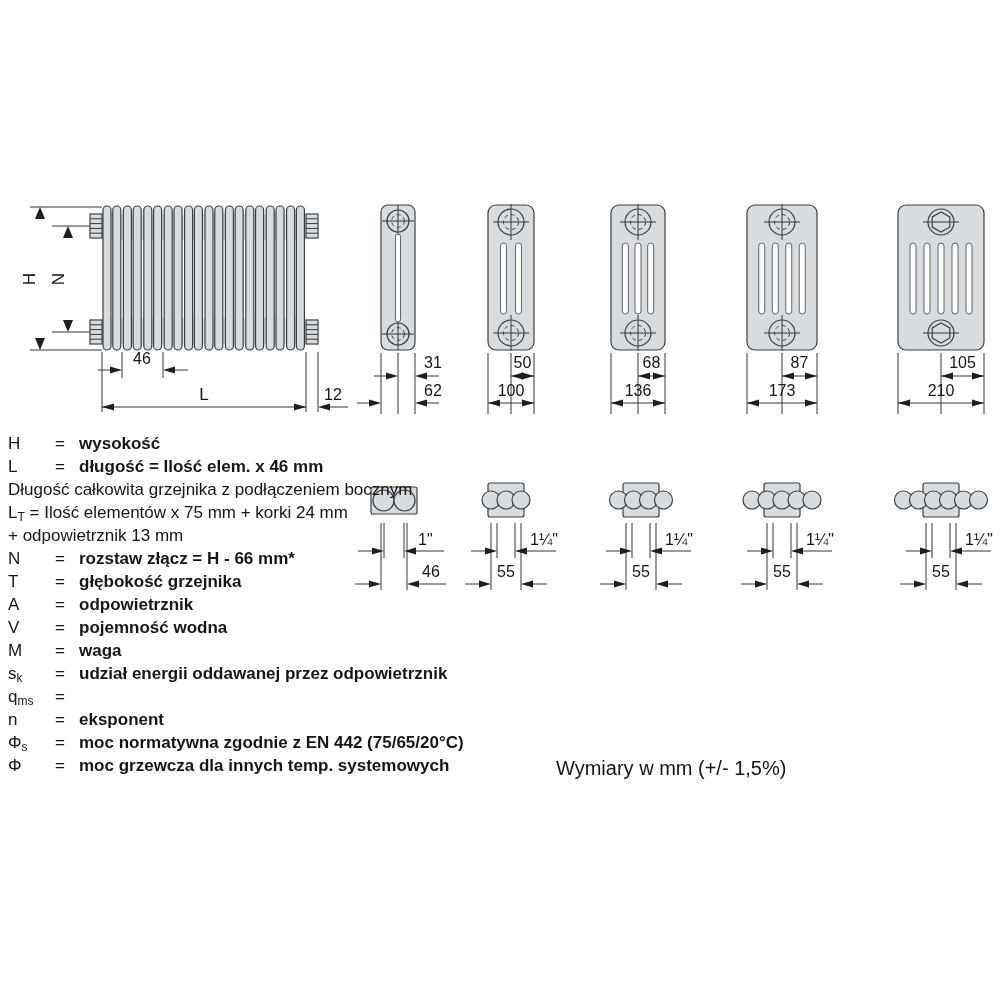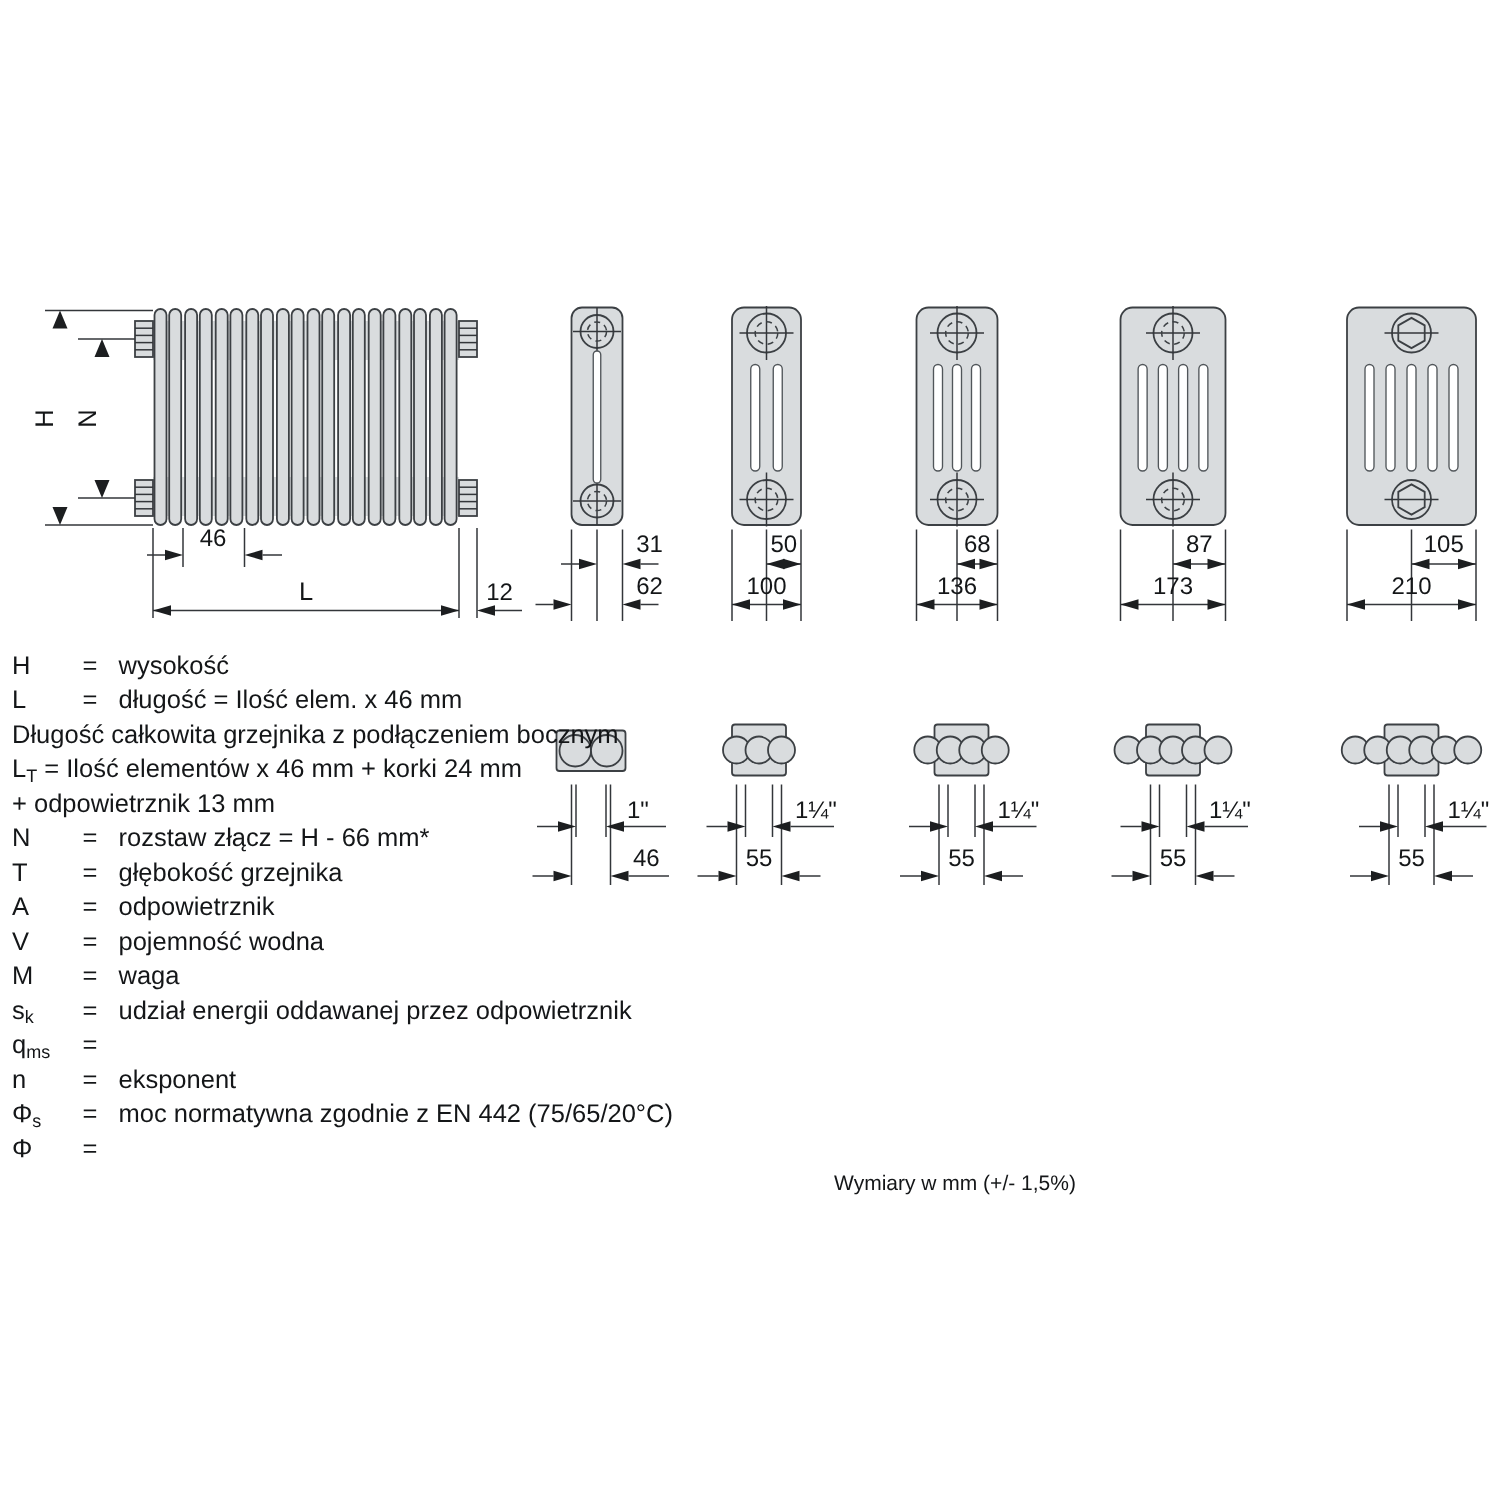--- a/index.html
+++ b/index.html
@@ -12,24 +12,24 @@
   .plug{fill:none;stroke:#3c4044;stroke-width:1.2;}
   .plugd{fill:none;stroke:#3c4044;stroke-width:1;stroke-dasharray:4 3;}
   .dl{stroke:#33363a;stroke-width:1;}
   .ar{fill:#1c1e20;}
   .dt{font-size:16px;fill:#141618;}
   .dtb{font-size:17px;fill:#141618;}
   #legend{position:absolute;left:8px;top:432px;width:490px;font-size:17px;line-height:23px;}
   .lrow{position:relative;height:23px;white-space:nowrap;}
   .l-sym{position:absolute;left:0;top:0;}
   .l-eq{position:absolute;left:47px;top:0;}
-  .l-desc{position:absolute;left:71px;top:0;}
+  .l-desc{position:absolute;left:71px;top:0;font-weight:bold;}
   .l-sub{font-size:12px;vertical-align:-3px;}
   .ind{padding-left:71px;}
-  #footer{position:absolute;left:556px;top:780px;font-size:14px;}
+  #footer{position:absolute;left:556px;top:757px;font-size:20px;}
 </style>
 </head>
 <body>
 
 <div id="page">
 
   <svg id="drawing" width="1000" height="620" viewBox="0 0 1000 620" style="position:absolute;left:0;top:0;">
     <g id="front-view">
         <rect x="102" y="214" width="204" height="26" class="band"></rect>
         <rect x="102" y="318" width="204" height="26" class="band"></rect>
@@ -344,21 +344,21 @@
         <span class="l-sym"><span>H</span><sub class="l-sub"></sub></span>
         <span class="l-eq">=</span>
         <span class="l-desc">wysokość</span>
       </div>
       <div class="lrow">
         <span class="l-sym"><span>L</span><sub class="l-sub"></sub></span>
         <span class="l-eq">=</span>
         <span class="l-desc">długość = Ilość elem. x 46 mm</span>
       </div>
       <div class="lrow"><span></span><sub class="l-sub"></sub><span>Długość całkowita grzejnika z podłączeniem bocznym</span></div>
-      <div class="lrow"><span>L</span><sub class="l-sub">T</sub><span> = Ilość elementów x 46 mm + korki 24 mm</span></div>
+      <div class="lrow"><span>L</span><sub class="l-sub">T</sub><span> = Ilość elementów x 75 mm + korki 24 mm</span></div>
       <div class="lrow"><span></span><sub class="l-sub"></sub><span>+ odpowietrznik 13 mm</span></div>
       <div class="lrow">
         <span class="l-sym"><span>N</span><sub class="l-sub"></sub></span>
         <span class="l-eq">=</span>
         <span class="l-desc">rozstaw złącz = H - 66 mm*</span>
       </div>
       <div class="lrow">
         <span class="l-sym"><span>T</span><sub class="l-sub"></sub></span>
         <span class="l-eq">=</span>
         <span class="l-desc">głębokość grzejnika</span>
@@ -393,17 +393,18 @@
         <span class="l-desc">eksponent</span>
       </div>
       <div class="lrow">
         <span class="l-sym"><span>Φ</span><sub class="l-sub">s</sub></span>
         <span class="l-eq">=</span>
         <span class="l-desc">moc normatywna zgodnie z EN 442 (75/65/20°C)</span>
       </div>
       <div class="lrow">
         <span class="l-sym"><span>Φ</span><sub class="l-sub"></sub></span>
         <span class="l-eq">=</span>
+        <span class="l-desc">moc grzewcza dla innych temp. systemowych</span>
       </div>
     </div>
 
   <div id="footer">Wymiary w mm (+/- 1,5%)</div>
 </div>
 
 </body></html>

